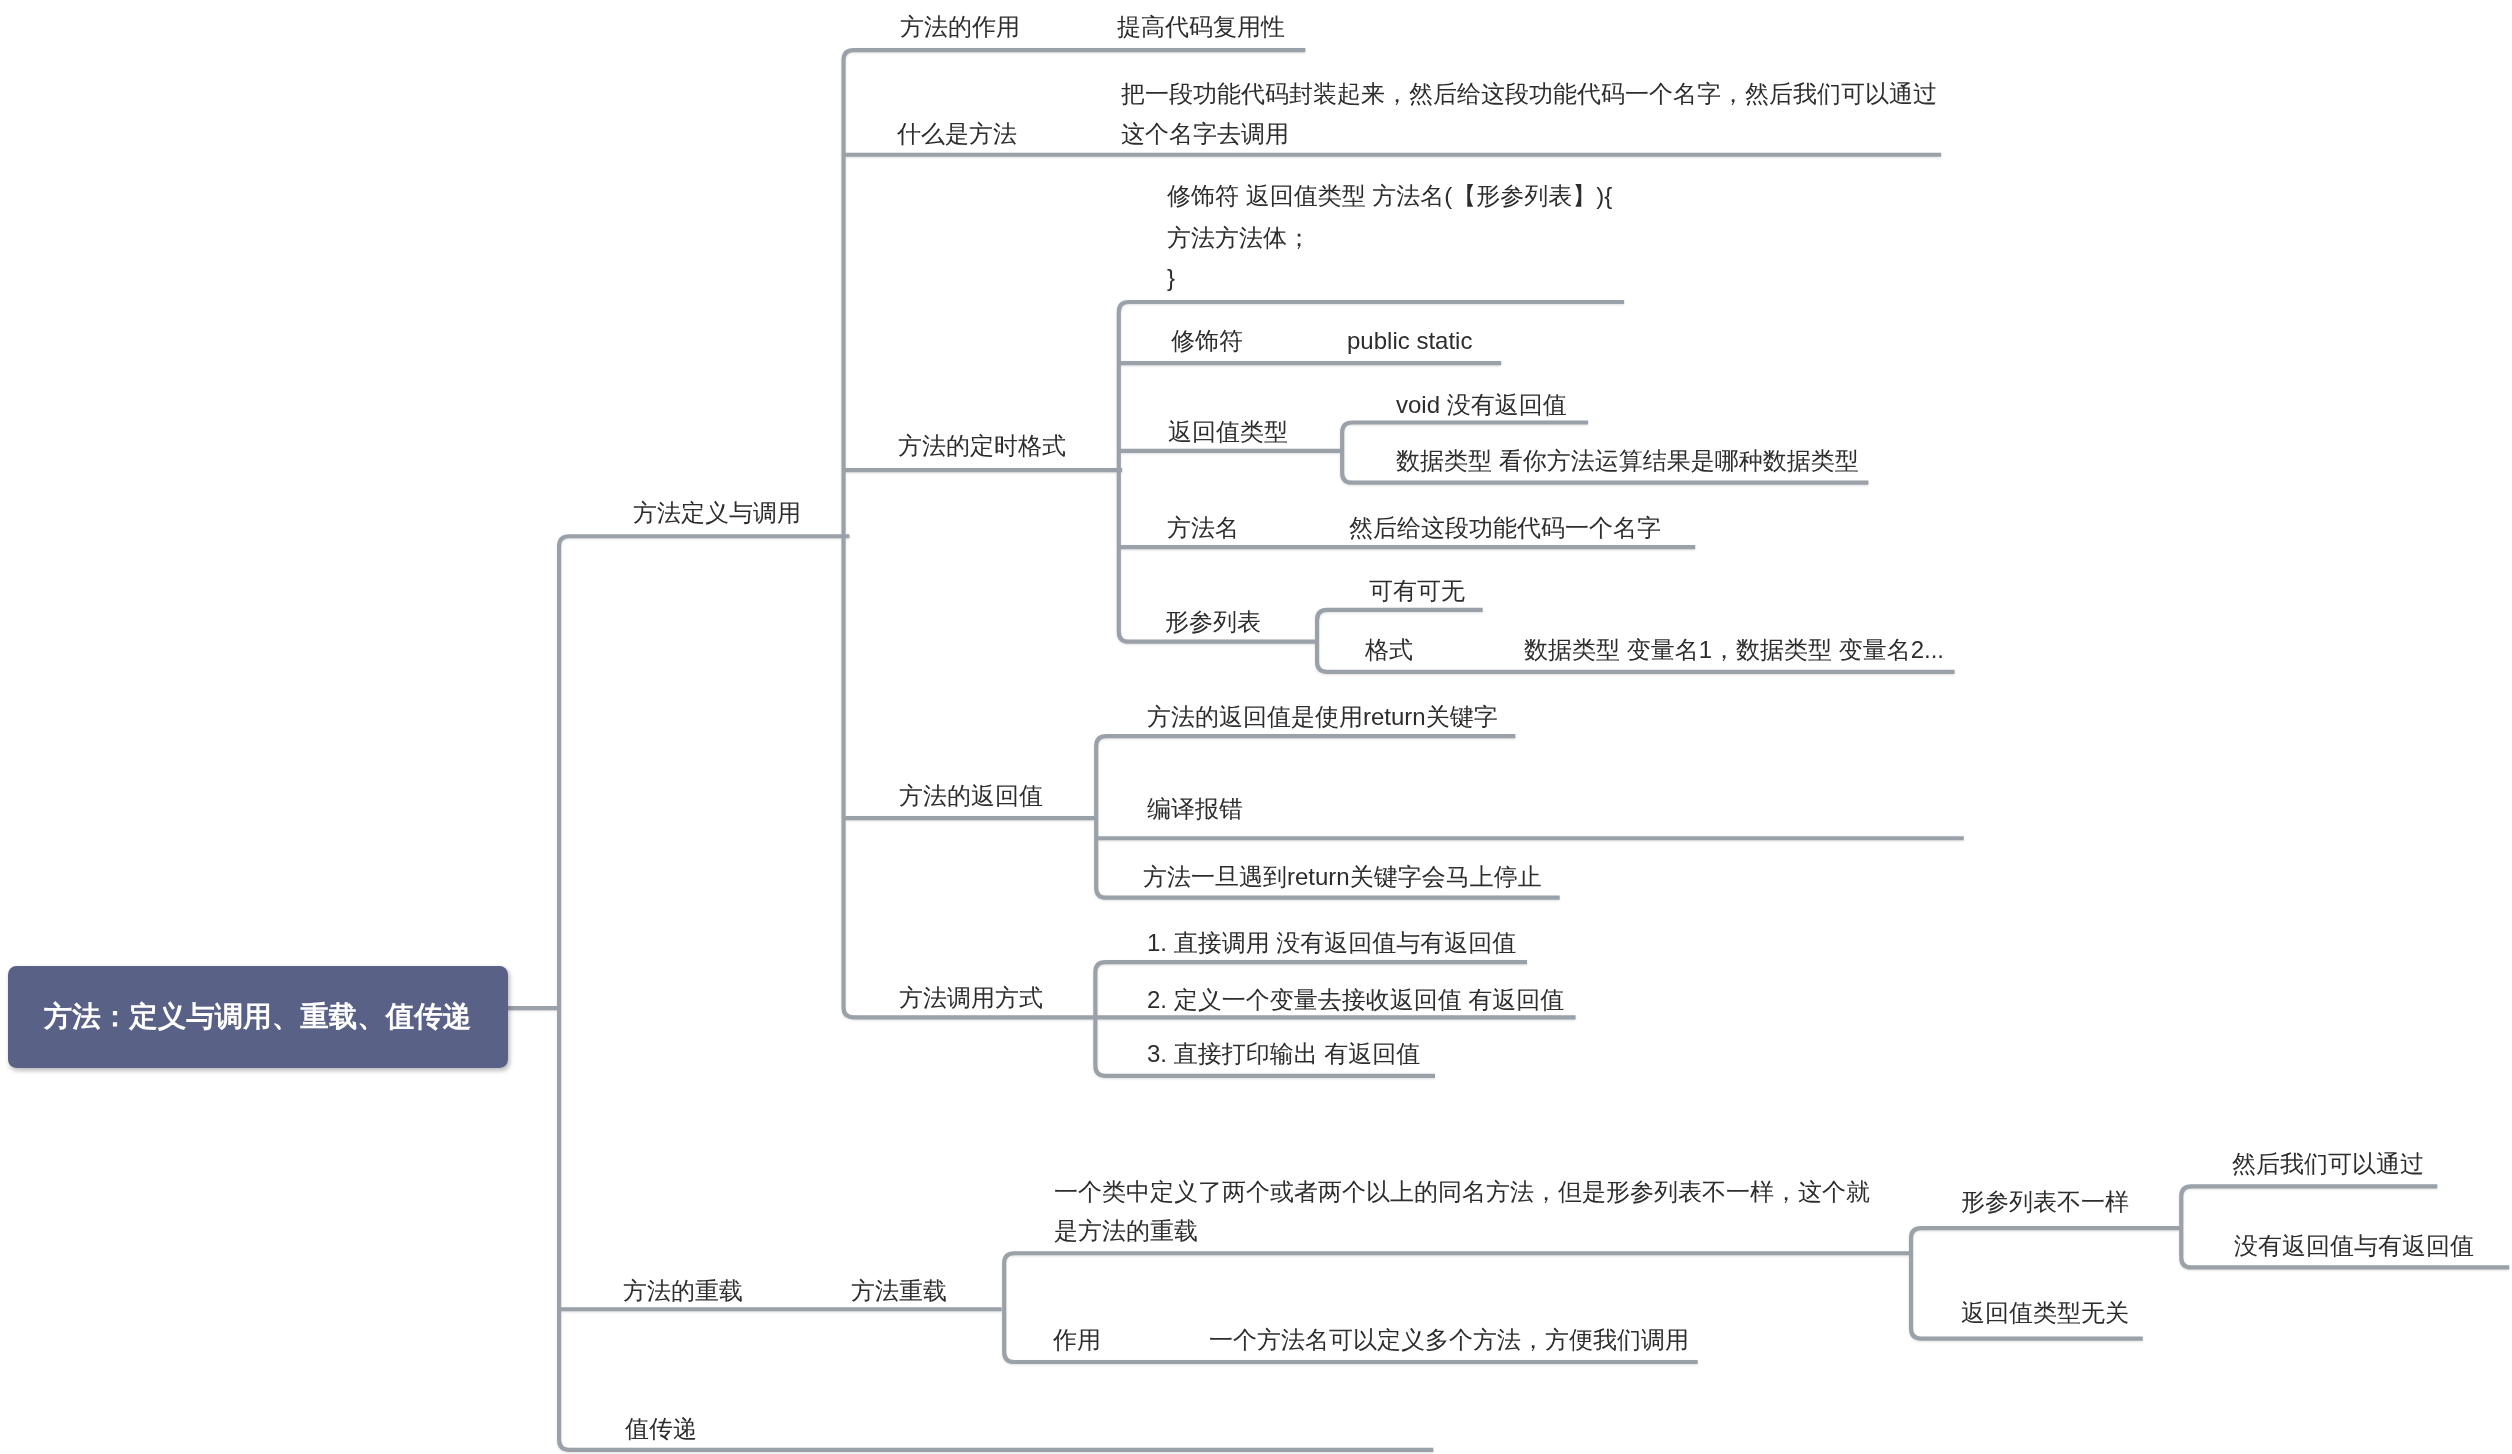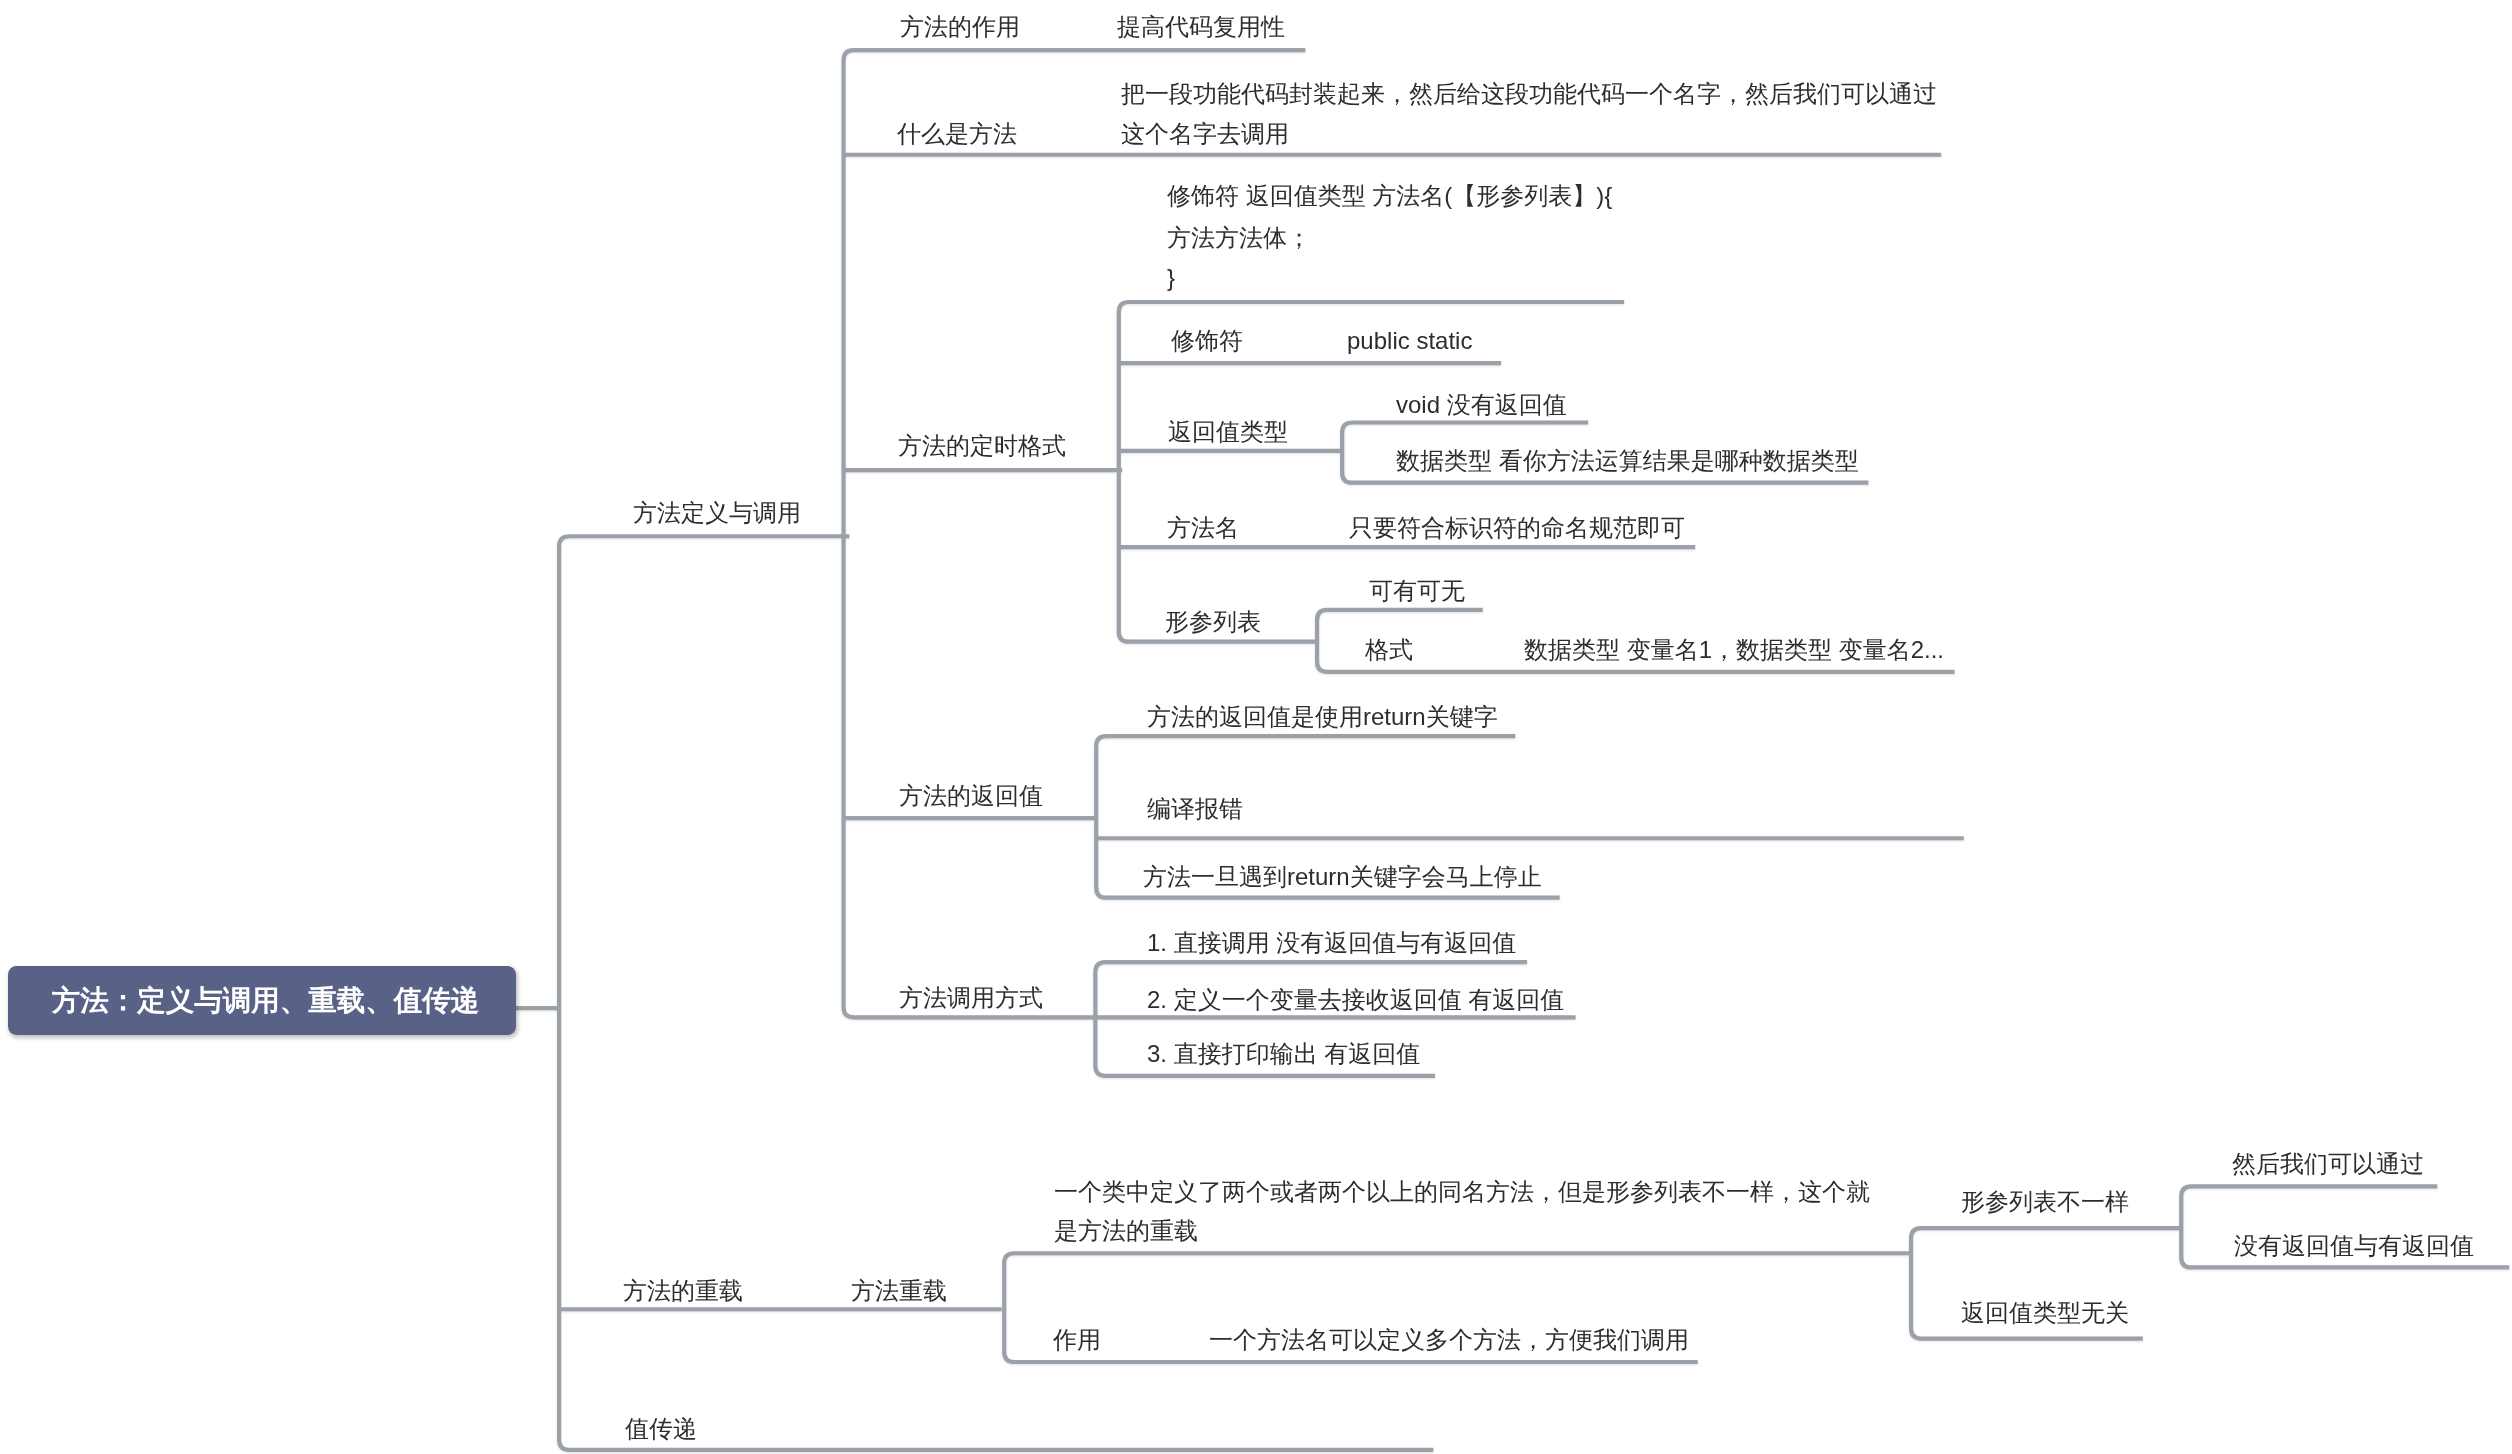--- a/index.html
+++ b/index.html
@@ -21,29 +21,28 @@
     position:absolute;
     white-space:nowrap;
     font-size:24px;
     line-height:27px;
     color:var(--text);
     cursor:default;
   }
   .root-node{
     position:absolute;
     left:7.5px;top:966px;
-    width:500px;height:69px;
+    width:500px;height:102px;
     background:var(--root-fill);
     border-radius:8.4px;
     box-shadow:1.7px 2.5px 4.2px rgba(0,0,0,0.25);
     display:flex;align-items:center;justify-content:center;
     color:var(--root-text);
     font-size:28.5px;font-weight:bold;
     white-space:nowrap;
-    padding-left:8px;
   }
 </style>
 </head>
 <body>
 
 <div id="canvas">
 
   <svg id="connectors" width="2512" height="1454" viewBox="0 0 3002 1738">
     <g stroke="var(--line)" stroke-width="5" fill="none">
 
@@ -98,21 +97,21 @@
   <div class="topic" style="left:1167px;top:264px;">}</div>
 
   <div class="topic" style="left:1171px;top:327px;">修饰符</div>
   <div class="topic" style="left:1347px;top:327px;">public static</div>
 
   <div class="topic" style="left:1168px;top:418px;">返回值类型</div>
   <div class="topic" style="left:1396px;top:391px;">void 没有返回值</div>
   <div class="topic" style="left:1396px;top:447px;">数据类型 看你方法运算结果是哪种数据类型</div>
 
   <div class="topic" style="left:1167px;top:514px;">方法名</div>
-  <div class="topic" style="left:1349px;top:514px;">只要符合标识符的命名规范即可</div>
+  <div class="topic" style="left:1349px;top:514px;">然后给这段功能代码一个名字</div>
 
   <div class="topic" style="left:1165px;top:608px;">形参列表</div>
   <div class="topic" style="left:1369px;top:577px;">可有可无</div>
   <div class="topic" style="left:1365px;top:636px;">格式</div>
   <div class="topic" style="left:1524px;top:636px;">数据类型 变量名1，数据类型 变量名2...</div>
 
   <div class="topic" style="left:899px;top:782px;">方法的返回值</div>
   <div class="topic" style="left:1147px;top:703px;">方法的返回值是使用return关键字</div>
   <div class="topic" style="left:1147px;top:795px;">编译报错</div>
   <div class="topic" style="left:1143px;top:863px;">方法一旦遇到return关键字会马上停止</div>

